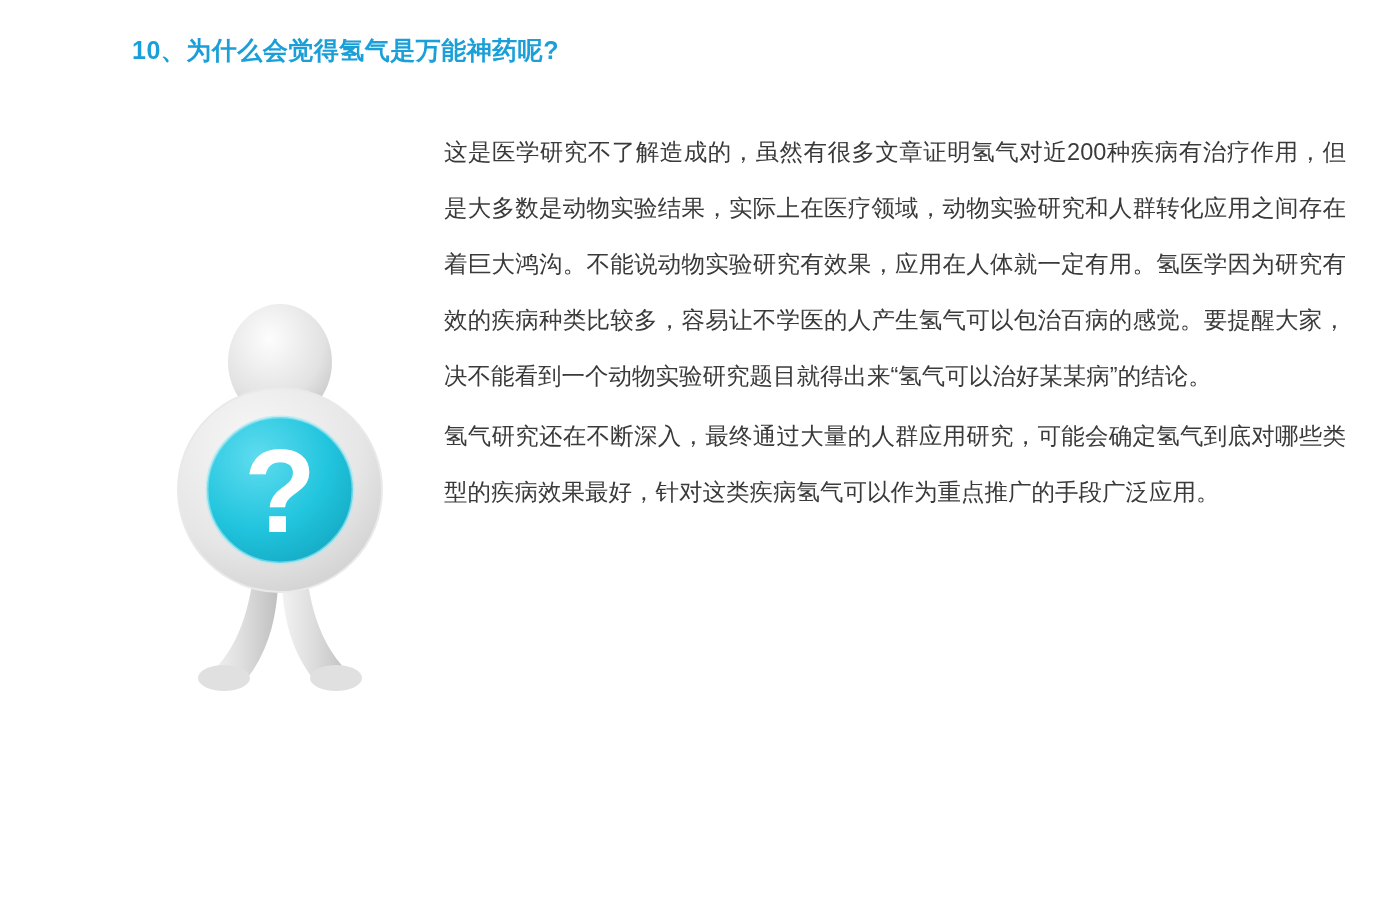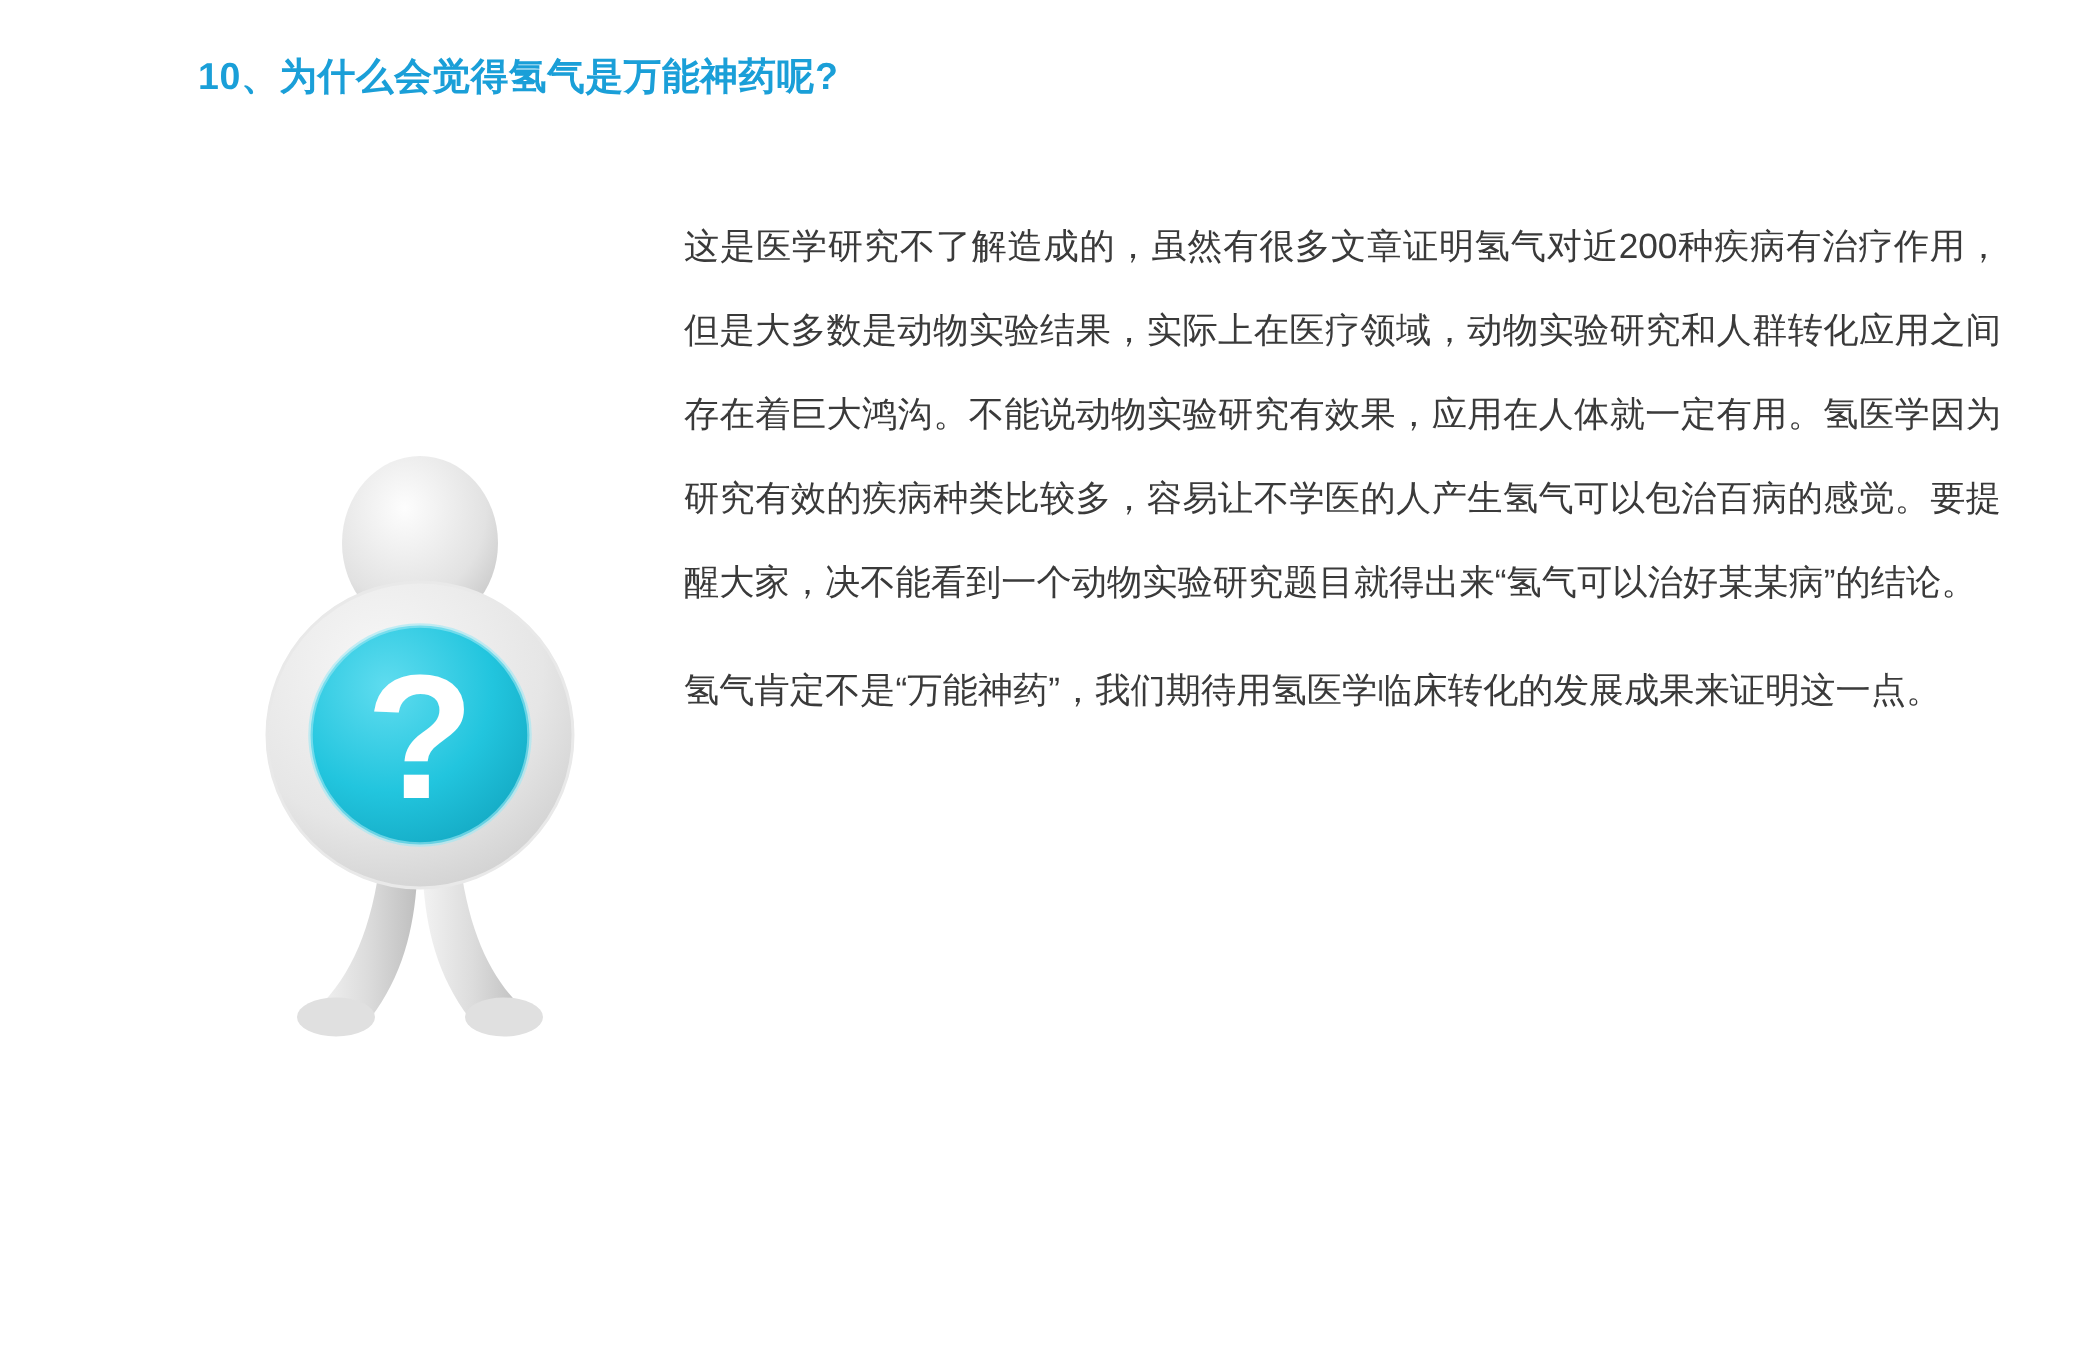--- a/index.html
+++ b/index.html
@@ -52,21 +52,21 @@
     left: 440px;
     top: 120px;
     width: 910px;
     color: #3a3a3a;
     font-size: 23.5px;
     line-height: 56px;
     text-align: justify;
     text-justify: inter-ideograph;
   }
   .para {
-    margin: 16px;
+    margin: 4px;
     text-indent: 0;
   }
 </style>
 </head>
 <body>
 
 <div class="page">
 
   <div class="title">10、为什么会觉得氢气是万能神药呢?</div>
 
@@ -118,16 +118,16 @@
 
       <circle cx="130" cy="190" r="73" fill="url(#cyanGrad)"></circle>
       <circle cx="130" cy="190" r="73" fill="none" stroke="#9fe8f3" stroke-width="3" opacity="0.6"></circle>
 
       <text x="130" y="232" text-anchor="middle" font-family="'Liberation Sans', sans-serif" font-size="118" font-weight="bold" fill="#ffffff">?</text>
     </svg>
   </div>
 
   <div class="body-text">
     <p class="para">这是医学研究不了解造成的，虽然有很多文章证明氢气对近200种疾病有治疗作用，但是大多数是动物实验结果，实际上在医疗领域，动物实验研究和人群转化应用之间存在着巨大鸿沟。不能说动物实验研究有效果，应用在人体就一定有用。氢医学因为研究有效的疾病种类比较多，容易让不学医的人产生氢气可以包治百病的感觉。要提醒大家，决不能看到一个动物实验研究题目就得出来“氢气可以治好某某病”的结论。</p>
-    <p class="para">氢气肯定不是“万能神药”，我们期待用氢医学临床转化的发展成果来证明这一点。</p>
+    <p class="para">氢气研究还在不断深入，最终通过大量的人群应用研究，可能会确定氢气到底对哪些类型的疾病效果最好，针对这类疾病氢气可以作为重点推广的手段广泛应用。</p>
   </div>
 
 </div>
 
 </body></html>

